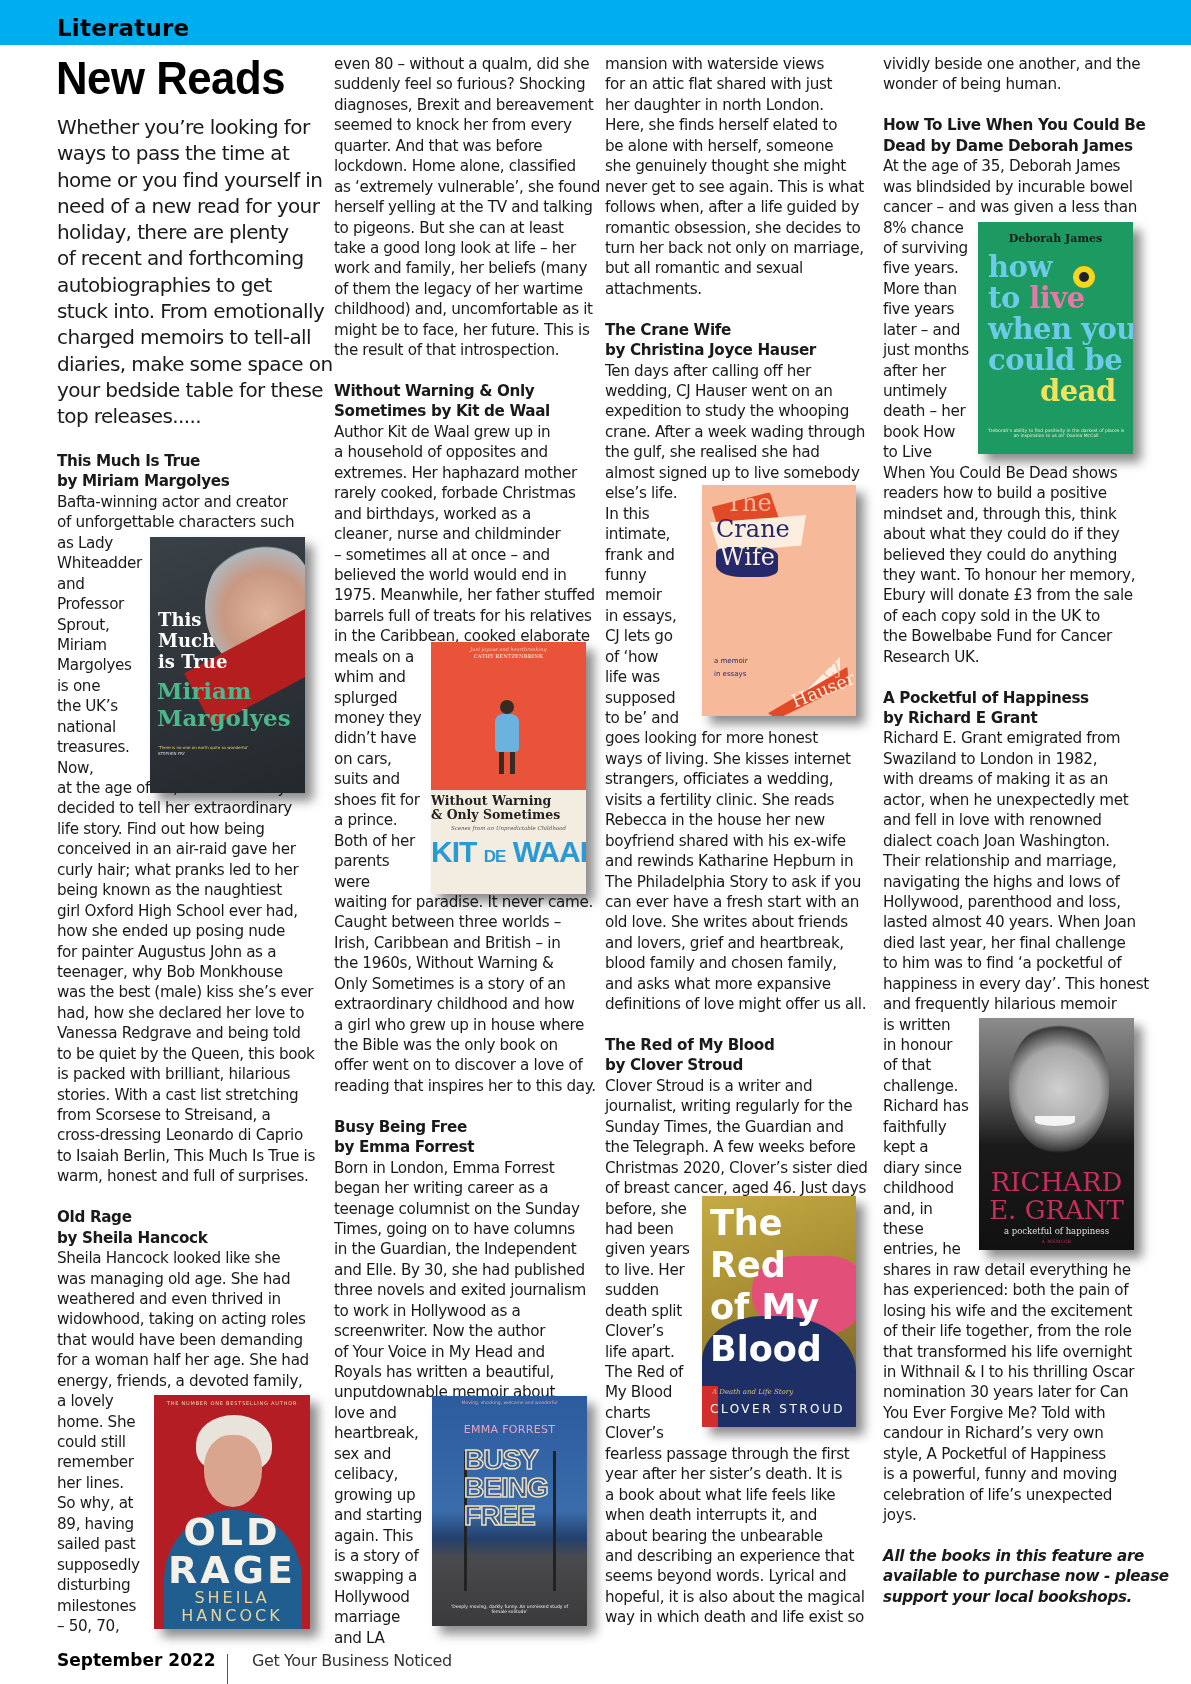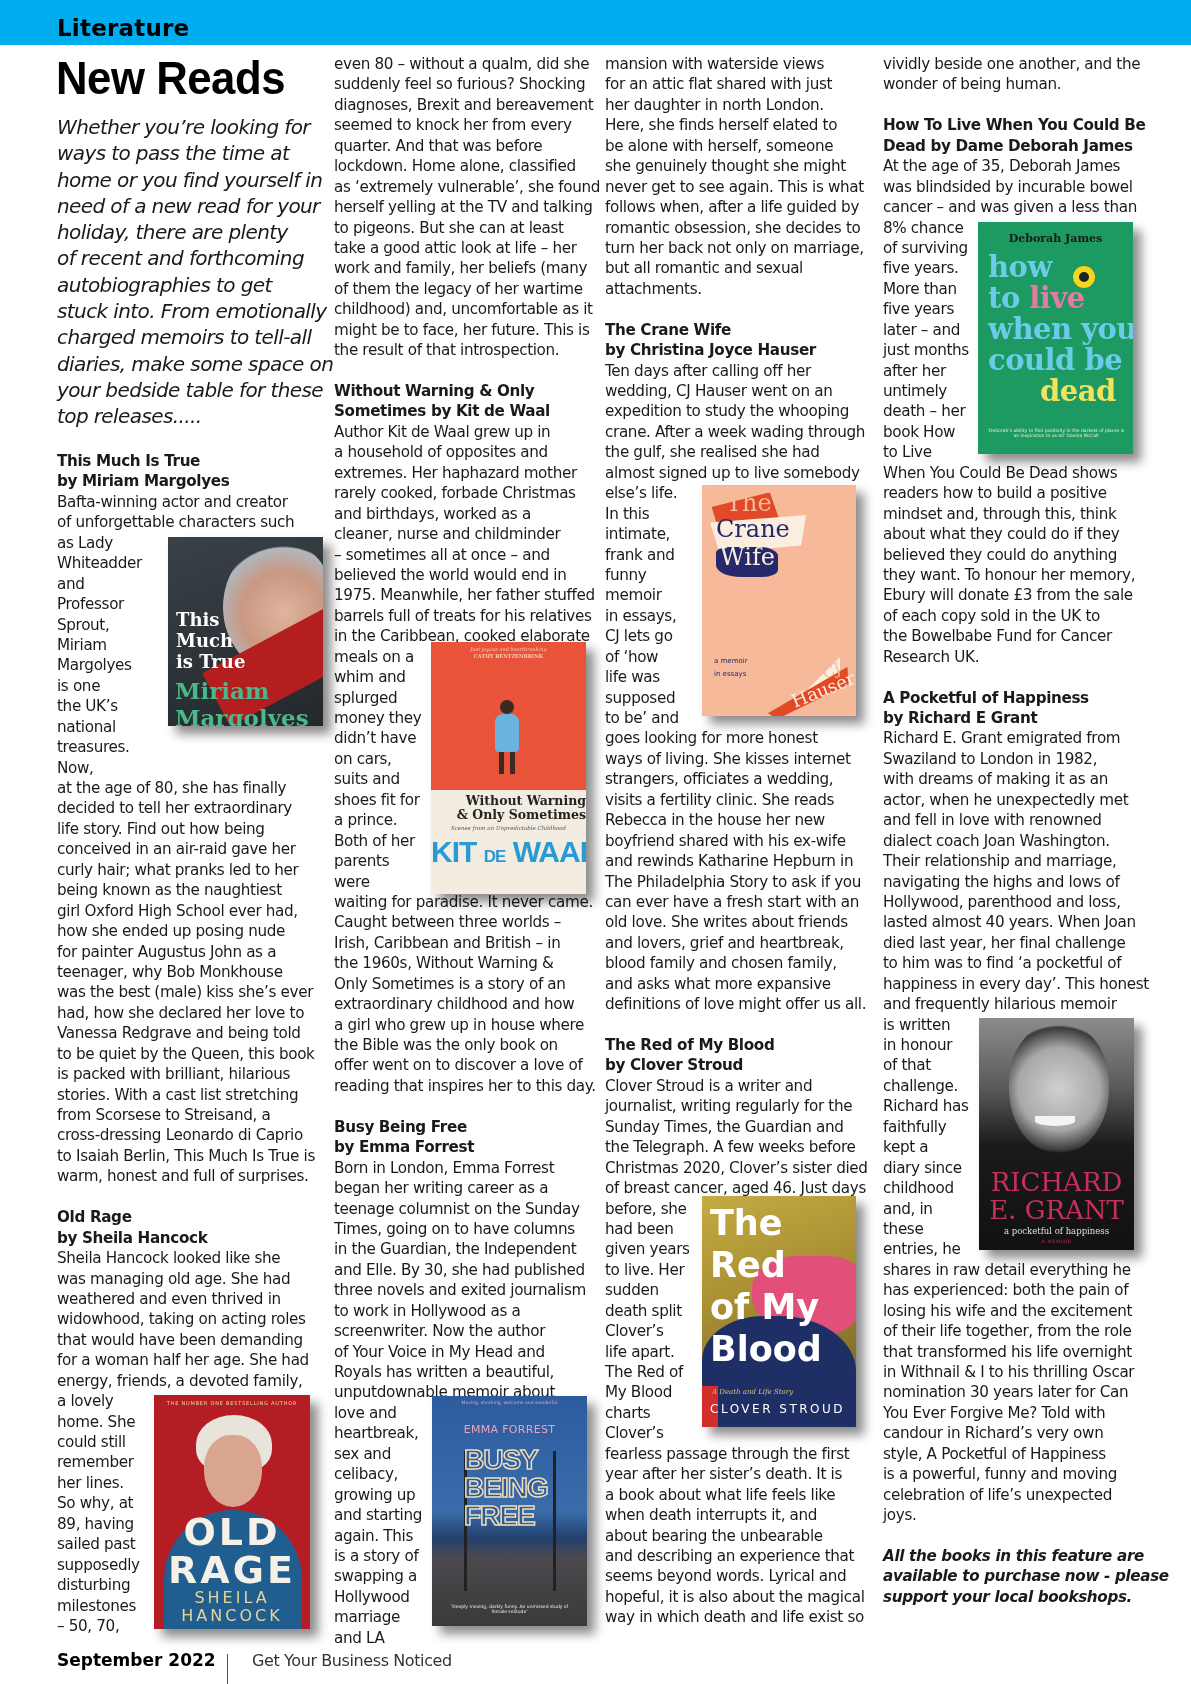--- a/index.html
+++ b/index.html
@@ -4,21 +4,21 @@
 <style>
   html, body { margin:0; padding:0; }
   body { width:1191px; height:1684px; background:#ffffff; position:relative; overflow:hidden;
          font-family:"DejaVu Sans", "Liberation Sans", sans-serif; color:#1a1a1a; }
   .topbar { position:absolute; left:0; top:0; width:1191px; height:45px; background:#00aeef; }
   .section-label { position:absolute; left:57px; top:14px; font-family:"DejaVu Sans", sans-serif;
          font-weight:bold; font-size:23px; color:#000000; letter-spacing:0.2px; line-height:28px; }
   .page-title { position:absolute; left:56px; top:50px; font-family:"Liberation Sans", sans-serif;
          font-weight:bold; font-size:47px; color:#000; transform:scaleX(0.93); transform-origin:left top;
          letter-spacing:-0.5px; line-height:56px; }
-  .intro { position:absolute; left:57px; top:114px; width:260px; font-style:italic; font-size:20px;
+  .intro { position:absolute; left:57px; top:114px; width:260px; font-size:20px;
          line-height:26.3px; color:#1a1a1a; font-family:"DejaVu Sans", sans-serif; letter-spacing:-0.6px; }
   .intro div { white-space:nowrap; }
   .col { position:absolute; font-size:15.2px; line-height:20.45px; letter-spacing:-0.35px; }
   .col .ln { white-space:nowrap; height:20.45px; }
   .col .h { font-weight:bold; }
   .col .gap { height:20.45px; }
   .col .it { font-style:italic; font-weight:bold; }
   .cover { position:absolute; box-shadow:8px 8px 10px rgba(0,0,0,0.45); overflow:hidden; }
   .cover .t { position:absolute; white-space:nowrap; }
   .footer-date { position:absolute; left:57px; top:1650px; font-weight:bold; font-size:17px; color:#000; }
@@ -111,21 +111,21 @@
 <div class="col" id="col2" style="left:334px; top:54px;">
     <div class="ln">even 80 – without a qualm, did she</div>
     <div class="ln">suddenly feel so furious? Shocking</div>
     <div class="ln">diagnoses, Brexit and bereavement</div>
     <div class="ln">seemed to knock her from every</div>
     <div class="ln">quarter. And that was before</div>
     <div class="ln">lockdown. Home alone, classified</div>
     <div class="ln">as ‘extremely vulnerable’, she found</div>
     <div class="ln">herself yelling at the TV and talking</div>
     <div class="ln">to pigeons. But she can at least</div>
-    <div class="ln">take a good attic look at life – her</div>
+    <div class="ln">take a good long look at life – her</div>
     <div class="ln">work and family, her beliefs (many</div>
     <div class="ln">of them the legacy of her wartime</div>
     <div class="ln">childhood) and, uncomfortable as it</div>
     <div class="ln">might be to face, her future. This is</div>
     <div class="ln">the result of that introspection.</div>
     <div class="gap"></div>
     <div class="ln h">Without Warning &amp; Only</div>
     <div class="ln h">Sometimes by Kit de Waal</div>
     <div class="ln">Author Kit de Waal grew up in</div>
     <div class="ln">a household of opposites and</div>
@@ -339,21 +339,21 @@
     <div class="ln">style, A Pocketful of Happiness</div>
     <div class="ln">is a powerful, funny and moving</div>
     <div class="ln">celebration of life’s unexpected</div>
     <div class="ln">joys.</div>
     <div class="gap"></div>
     <div class="ln it">All the books in this feature are</div>
     <div class="ln it">available to purchase now - please</div>
     <div class="ln it">support your local bookshops.</div>
   </div>
 
-<div class="cover" style="left:168px; top:537px; width:155px; height:189px; background:linear-gradient(160deg,#3a4147 0%,#22282c 100%);">
+<div class="cover" style="left:150px; top:537px; width:155px; height:256px; background:linear-gradient(160deg,#3a4147 0%,#22282c 100%);">
   <div style="position:absolute; right:-10px; top:5px; width:110px; height:130px; border-radius:50% 45% 40% 50%; background:radial-gradient(circle at 55% 55%, #e0b49d 0%, #c99882 45%, #b0b7bc 70%, transparent 72%);"></div>
   <div style="position:absolute; left:40px; top:100px; width:140px; height:60px; background:#b51e1f; transform:rotate(-28deg);"></div>
   <div class="t" style="left:8px; top:72px; font-family:'DejaVu Serif',serif; font-weight:bold; font-size:18px; line-height:21px; color:#fff;">
     <div>This</div>
     <div>Much</div>
     <div>is True</div>
   </div>
   <div class="t" style="left:7px; top:140px; font-family:'DejaVu Serif',serif; font-weight:bold; font-size:23px; line-height:27px; color:#4cb88a;">
     <div>Miriam</div>
     <div>Margolyes</div>
@@ -363,21 +363,21 @@
 </div>
 
 <div class="cover" style="left:431px; top:642px; width:155px; height:252px; background:#f3ece0;">
   <div style="position:absolute; left:0; top:0; width:155px; height:148px; background:#e9533a;"></div>
   <div class="t" style="left:0; width:155px; text-align:center; top:4px; font-family:'DejaVu Serif',serif; font-style:italic; font-size:5px; color:#f6d0b8;">Just joyous and heartbreaking</div>
   <div class="t" style="left:0; width:155px; text-align:center; top:11px; font-family:'DejaVu Serif',serif; font-size:5px; font-weight:bold; color:#f6d0b8;">CATHY RENTZENBRINK</div>
   <div style="position:absolute; left:69px; top:58px; width:14px; height:14px; border-radius:50%; background:#3a2a24;"></div>
   <div style="position:absolute; left:64px; top:72px; width:24px; height:38px; background:#6ab3df; border-radius:8px 8px 4px 4px;"></div>
   <div style="position:absolute; left:68px; top:110px; width:5px; height:22px; background:#3a2a24;"></div>
   <div style="position:absolute; left:79px; top:110px; width:5px; height:22px; background:#3a2a24;"></div>
-  <div class="t" style="left:0; width:155px; text-align:right; top:152px; font-family:'DejaVu Serif',serif; font-weight:bold; font-size:12.5px; line-height:14px; color:#222;">
+  <div class="t" style="left:0; width:155px; text-align:left; top:152px; font-family:'DejaVu Serif',serif; font-weight:bold; font-size:12.5px; line-height:14px; color:#222;">
     <div>Without Warning</div>
     <div>&amp; Only Sometimes</div>
   </div>
   <div class="t" style="left:0; width:155px; text-align:center; top:183px; font-family:'DejaVu Serif',serif; font-style:italic; font-size:5.5px; color:#555;">Scenes from an Unpredictable Childhood</div>
   <div class="t" style="left:0; width:155px; text-align:center; top:193px; font-family:'Liberation Sans',sans-serif; font-weight:bold; font-size:30px; color:#2a9ad6; letter-spacing:-1px;">
     <span>KIT</span>
     <span style="font-size:17px;">DE</span>
     <span>WAAL</span>
   </div>
 </div>

